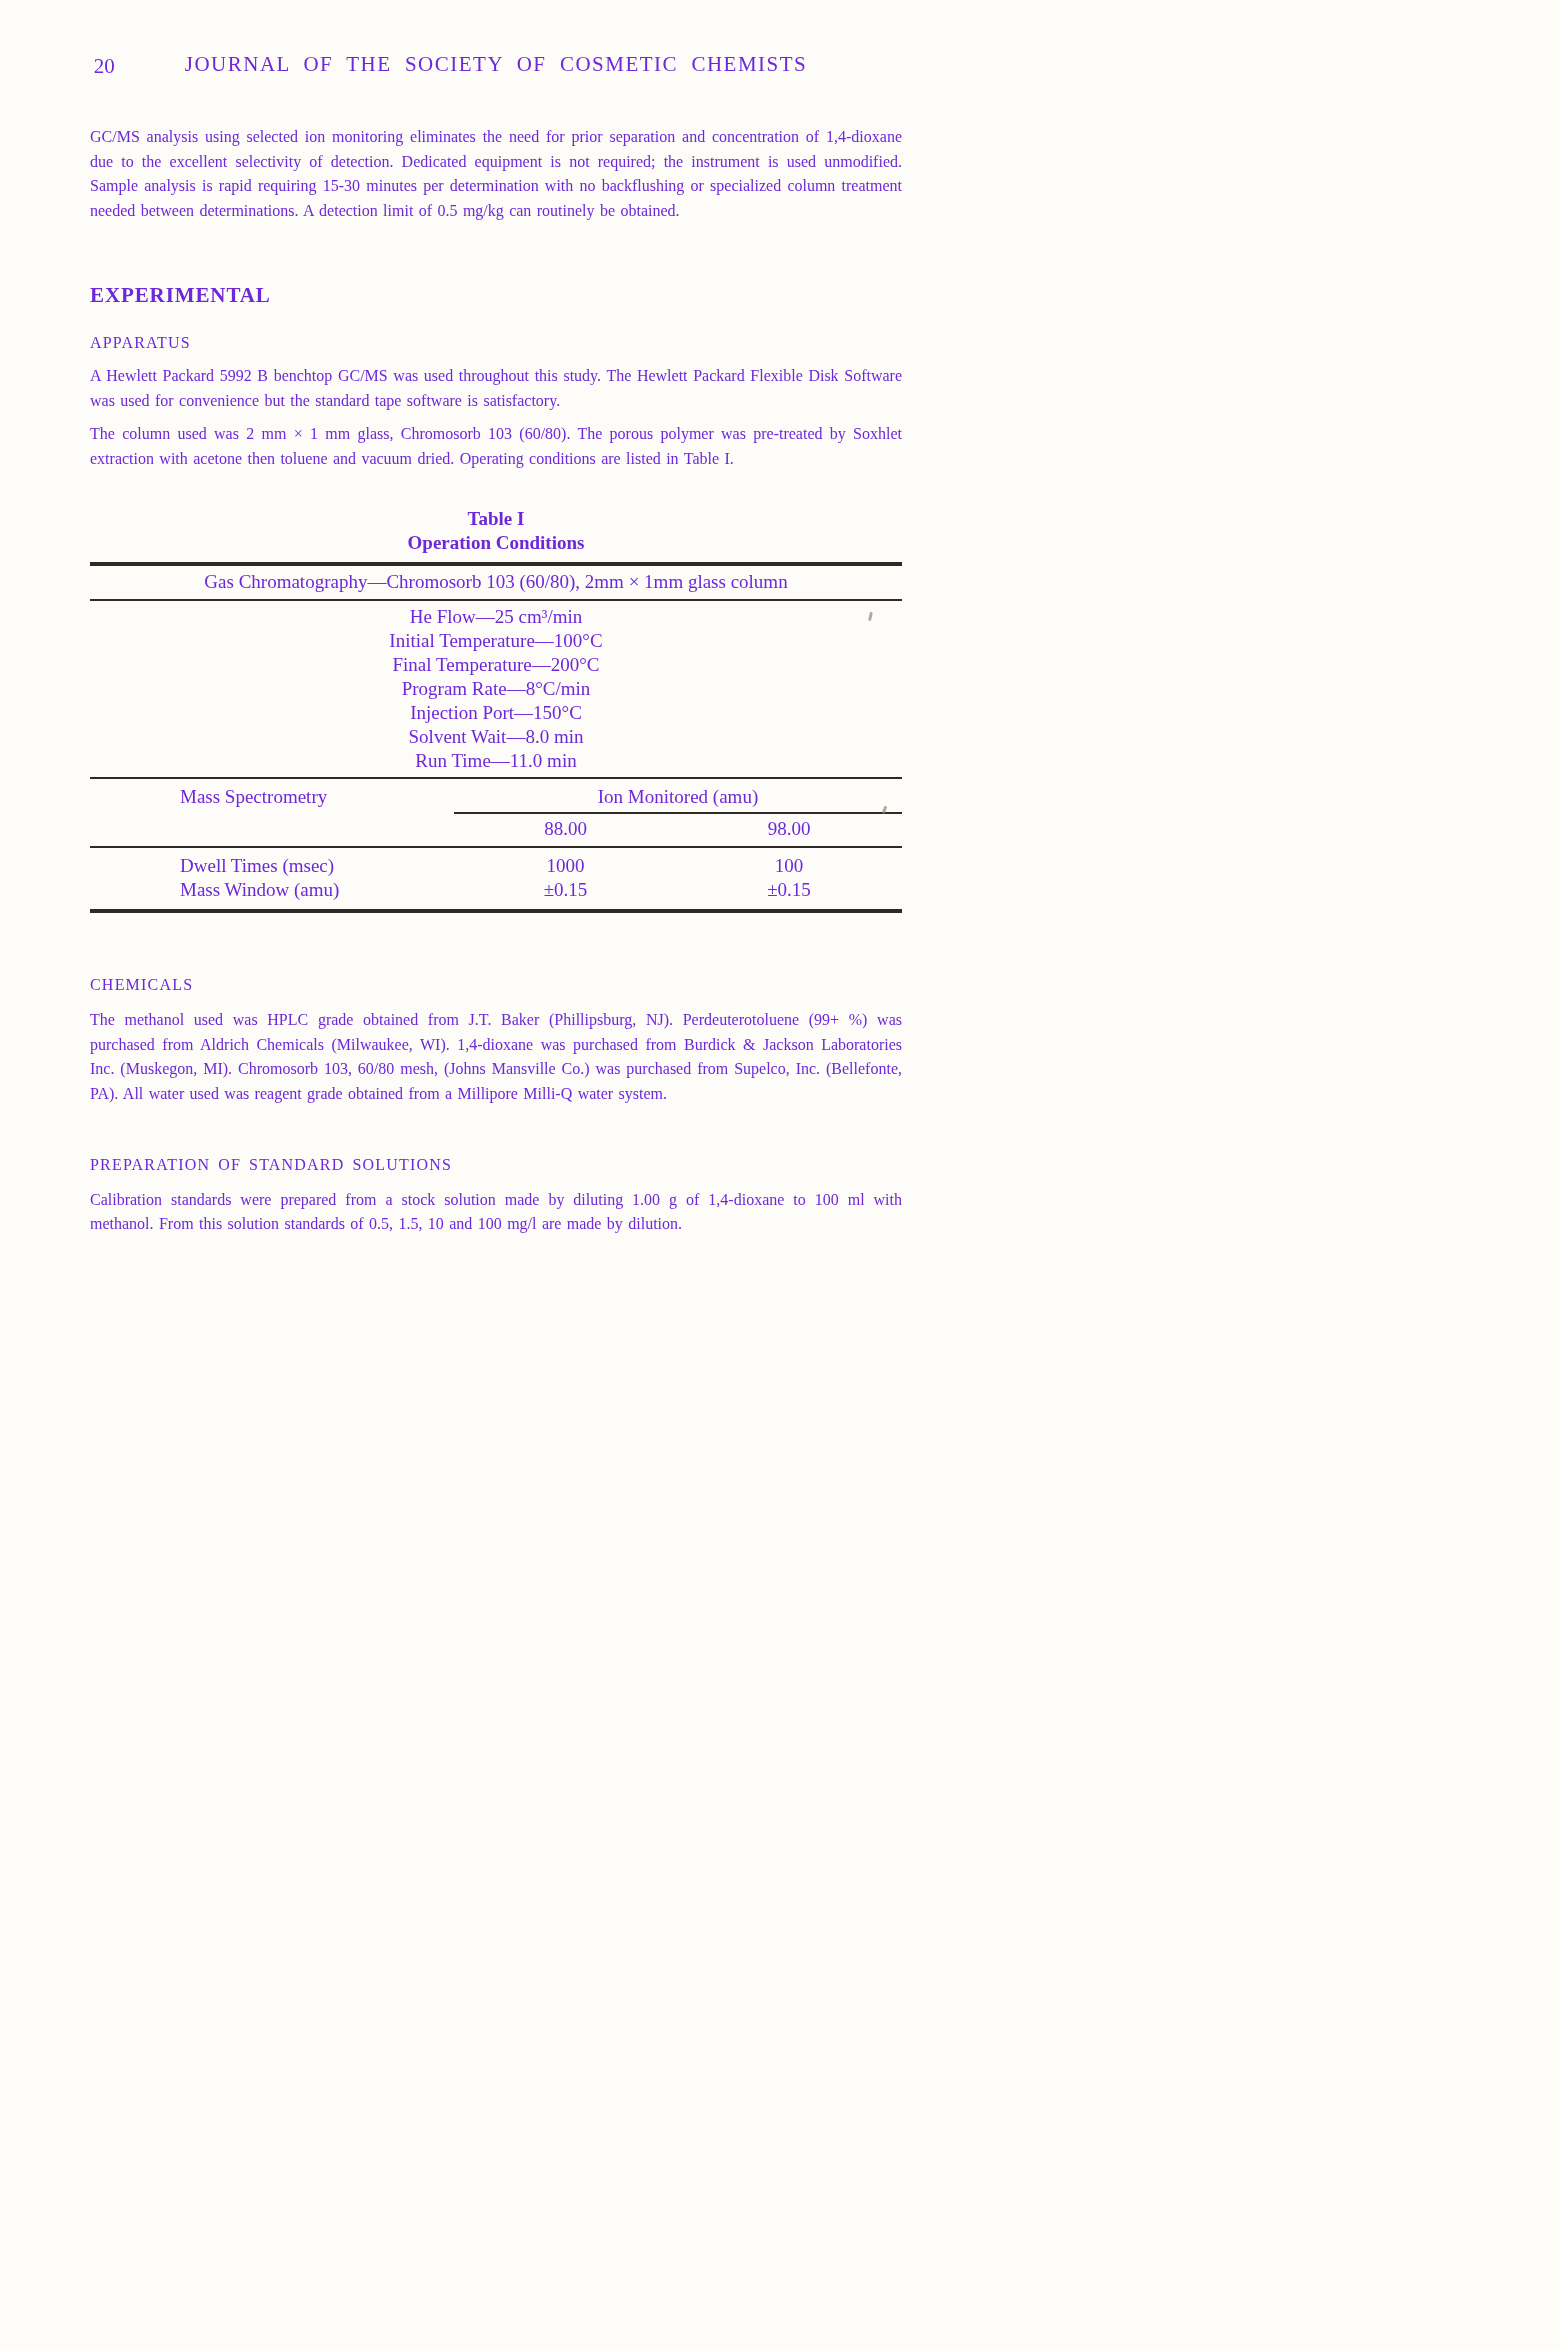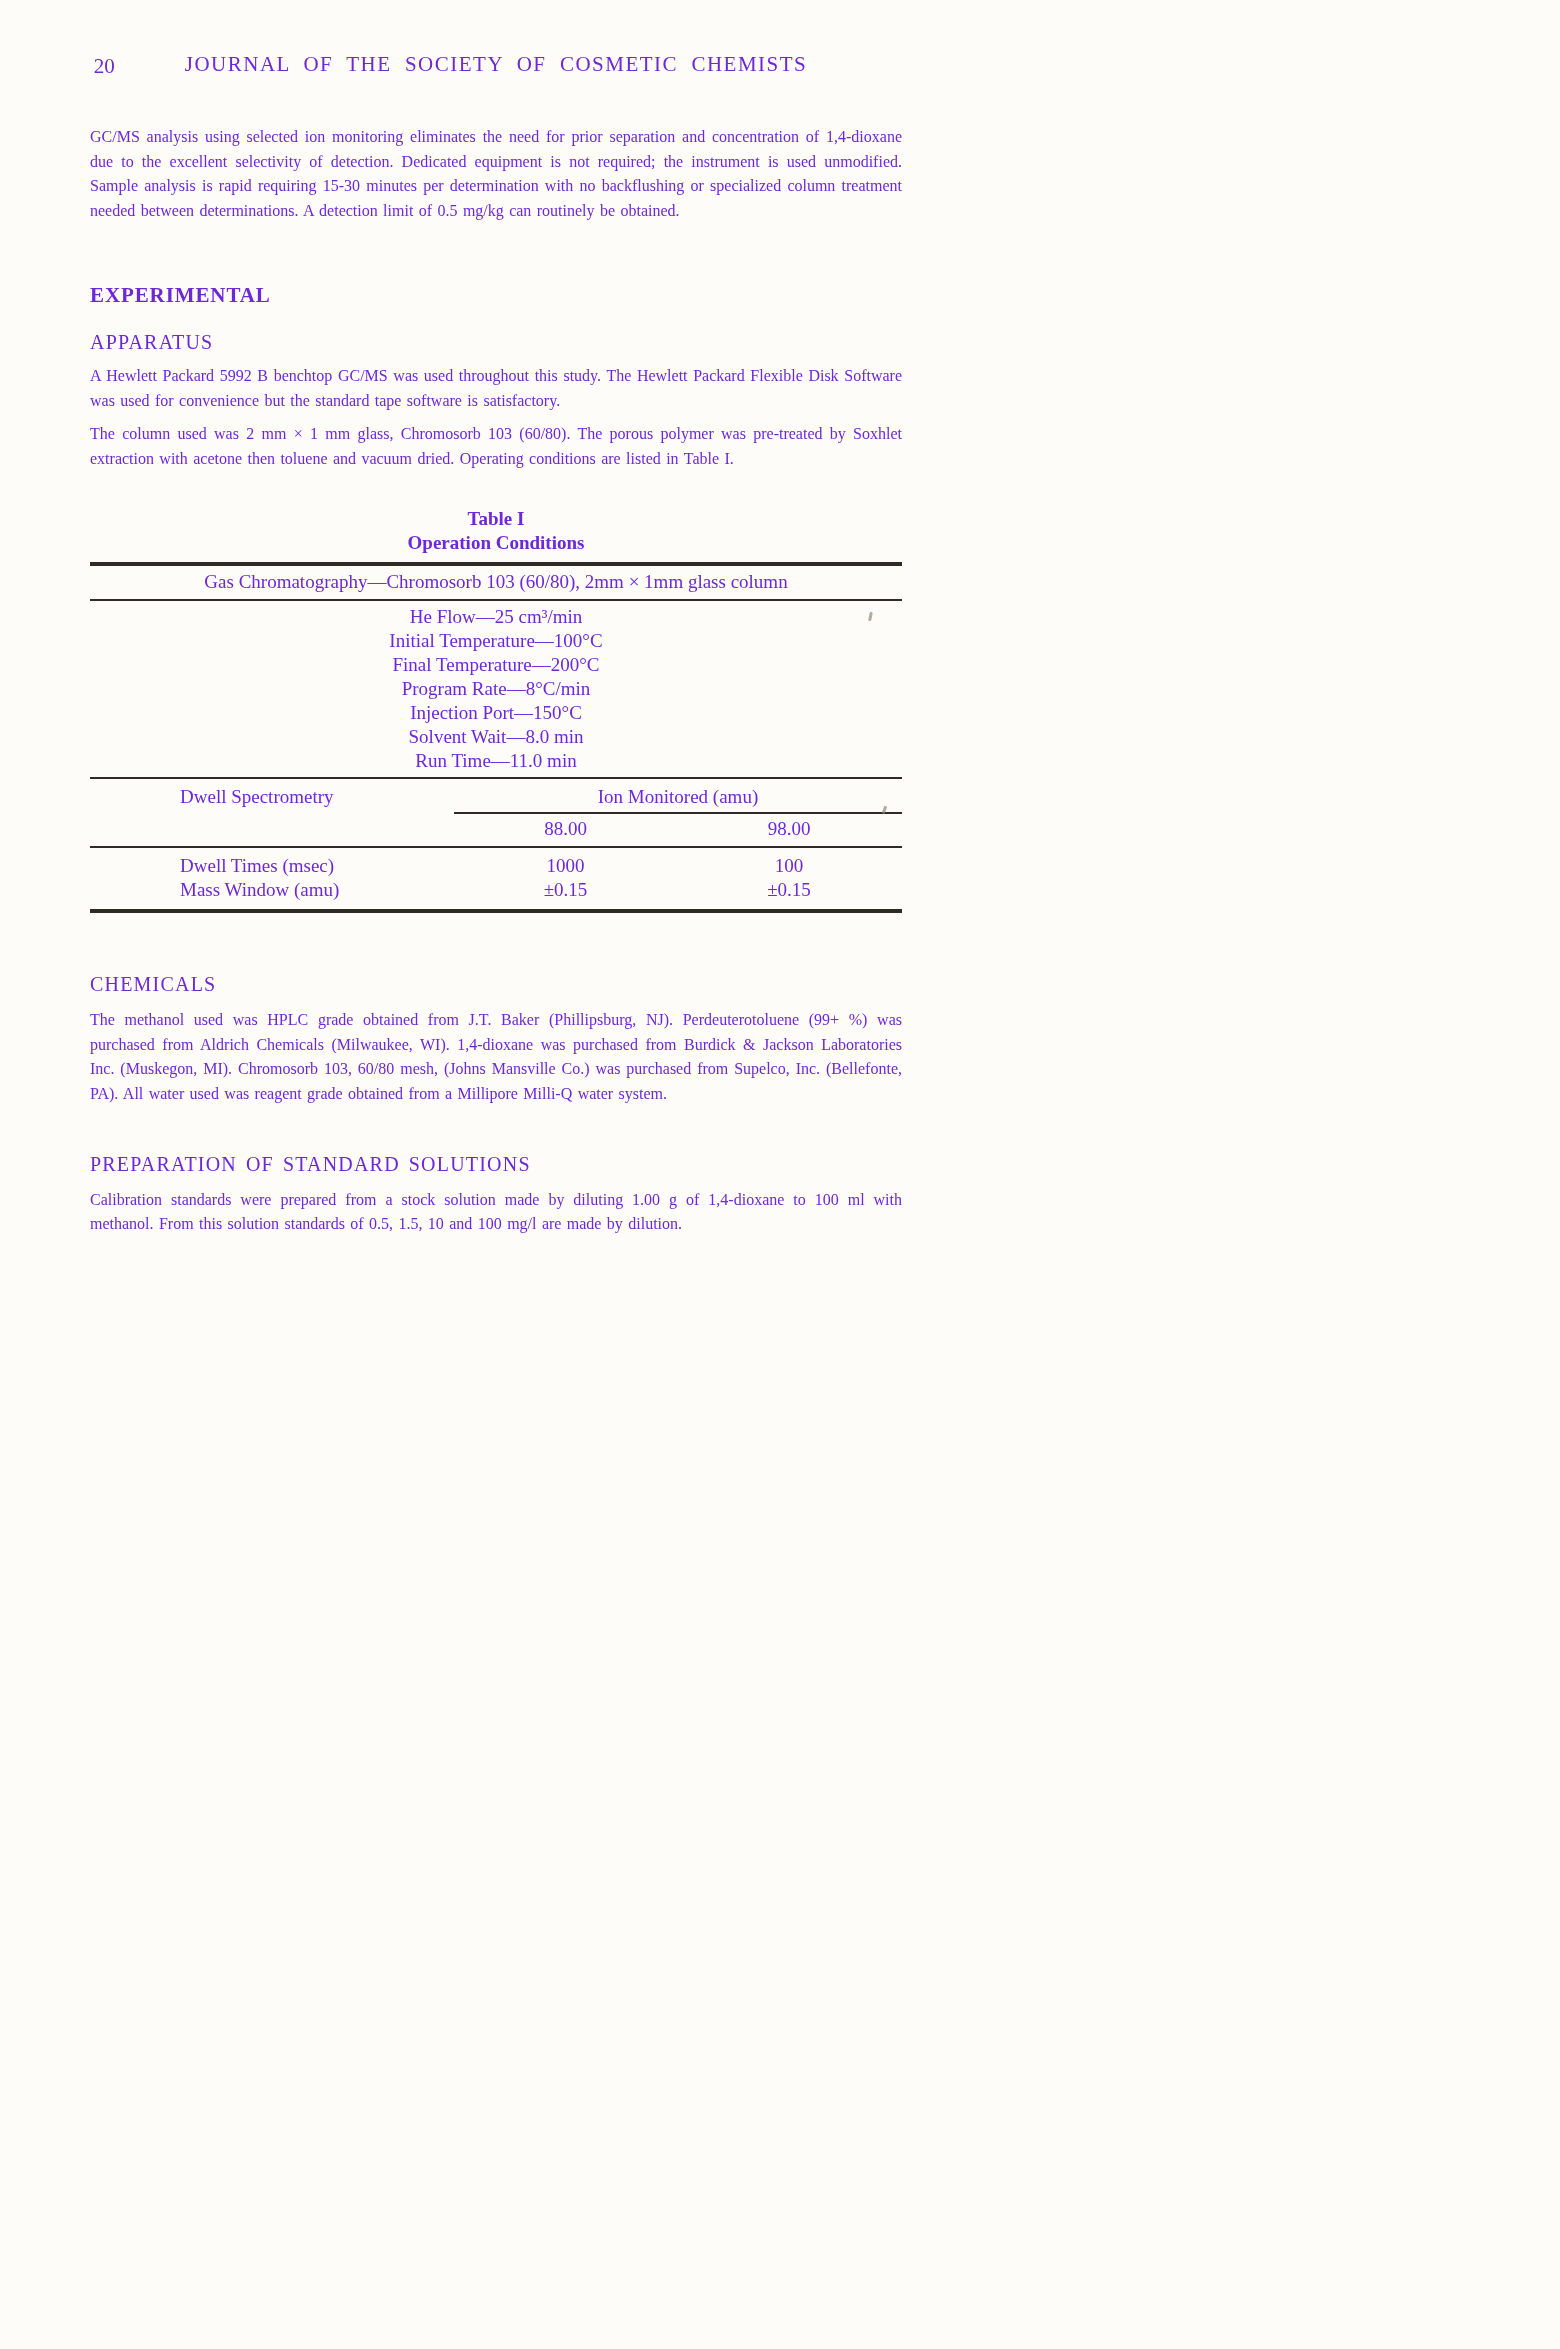--- a/index.html
+++ b/index.html
@@ -50,21 +50,21 @@
   }
   .intro { margin-top: 43px; }
   .section-heading {
     font-size: 21px;
     font-weight: bold;
     letter-spacing: 0.9px;
     margin: 59px 0 0 0;
     line-height: 26.5px;
   }
   .sub-heading {
-    font-size: 20px;
+    font-size: 16px;
     font-weight: normal;
     letter-spacing: 1.2px;
     word-spacing: 2.8px;
     margin: 23px 0 0 0;
     line-height: 21px;
   }
   .sub-heading.big-gap { margin-top: 61px; }
   .sub-heading.mid-gap { margin-top: 47px; }
   .after-head { margin-top: 11.4px; }
   .follow-para { margin-top: 8.5px; }
@@ -167,21 +167,21 @@
         <div>Final Temperature—200°C</div>
         <div>Program Rate—8°C/min</div>
         <div>Injection Port—150°C</div>
         <div>Solvent Wait—8.0 min</div>
         <div>Run Time—11.0 min</div>
       </div>
 
       <div class="rule"></div>
 
       <div class="ms-row">
-        <div class="ms-label">Dwell Spectrometry</div>
+        <div class="ms-label">Mass Spectrometry</div>
         <div class="ion-area">
           <div class="ion-header">Ion Monitored (amu)</div>
           <div class="rule sub-rule"></div>
           <div class="ion-cols">
             <span>88.00</span>
             <span>98.00</span>
           </div>
         </div>
       </div>
 

